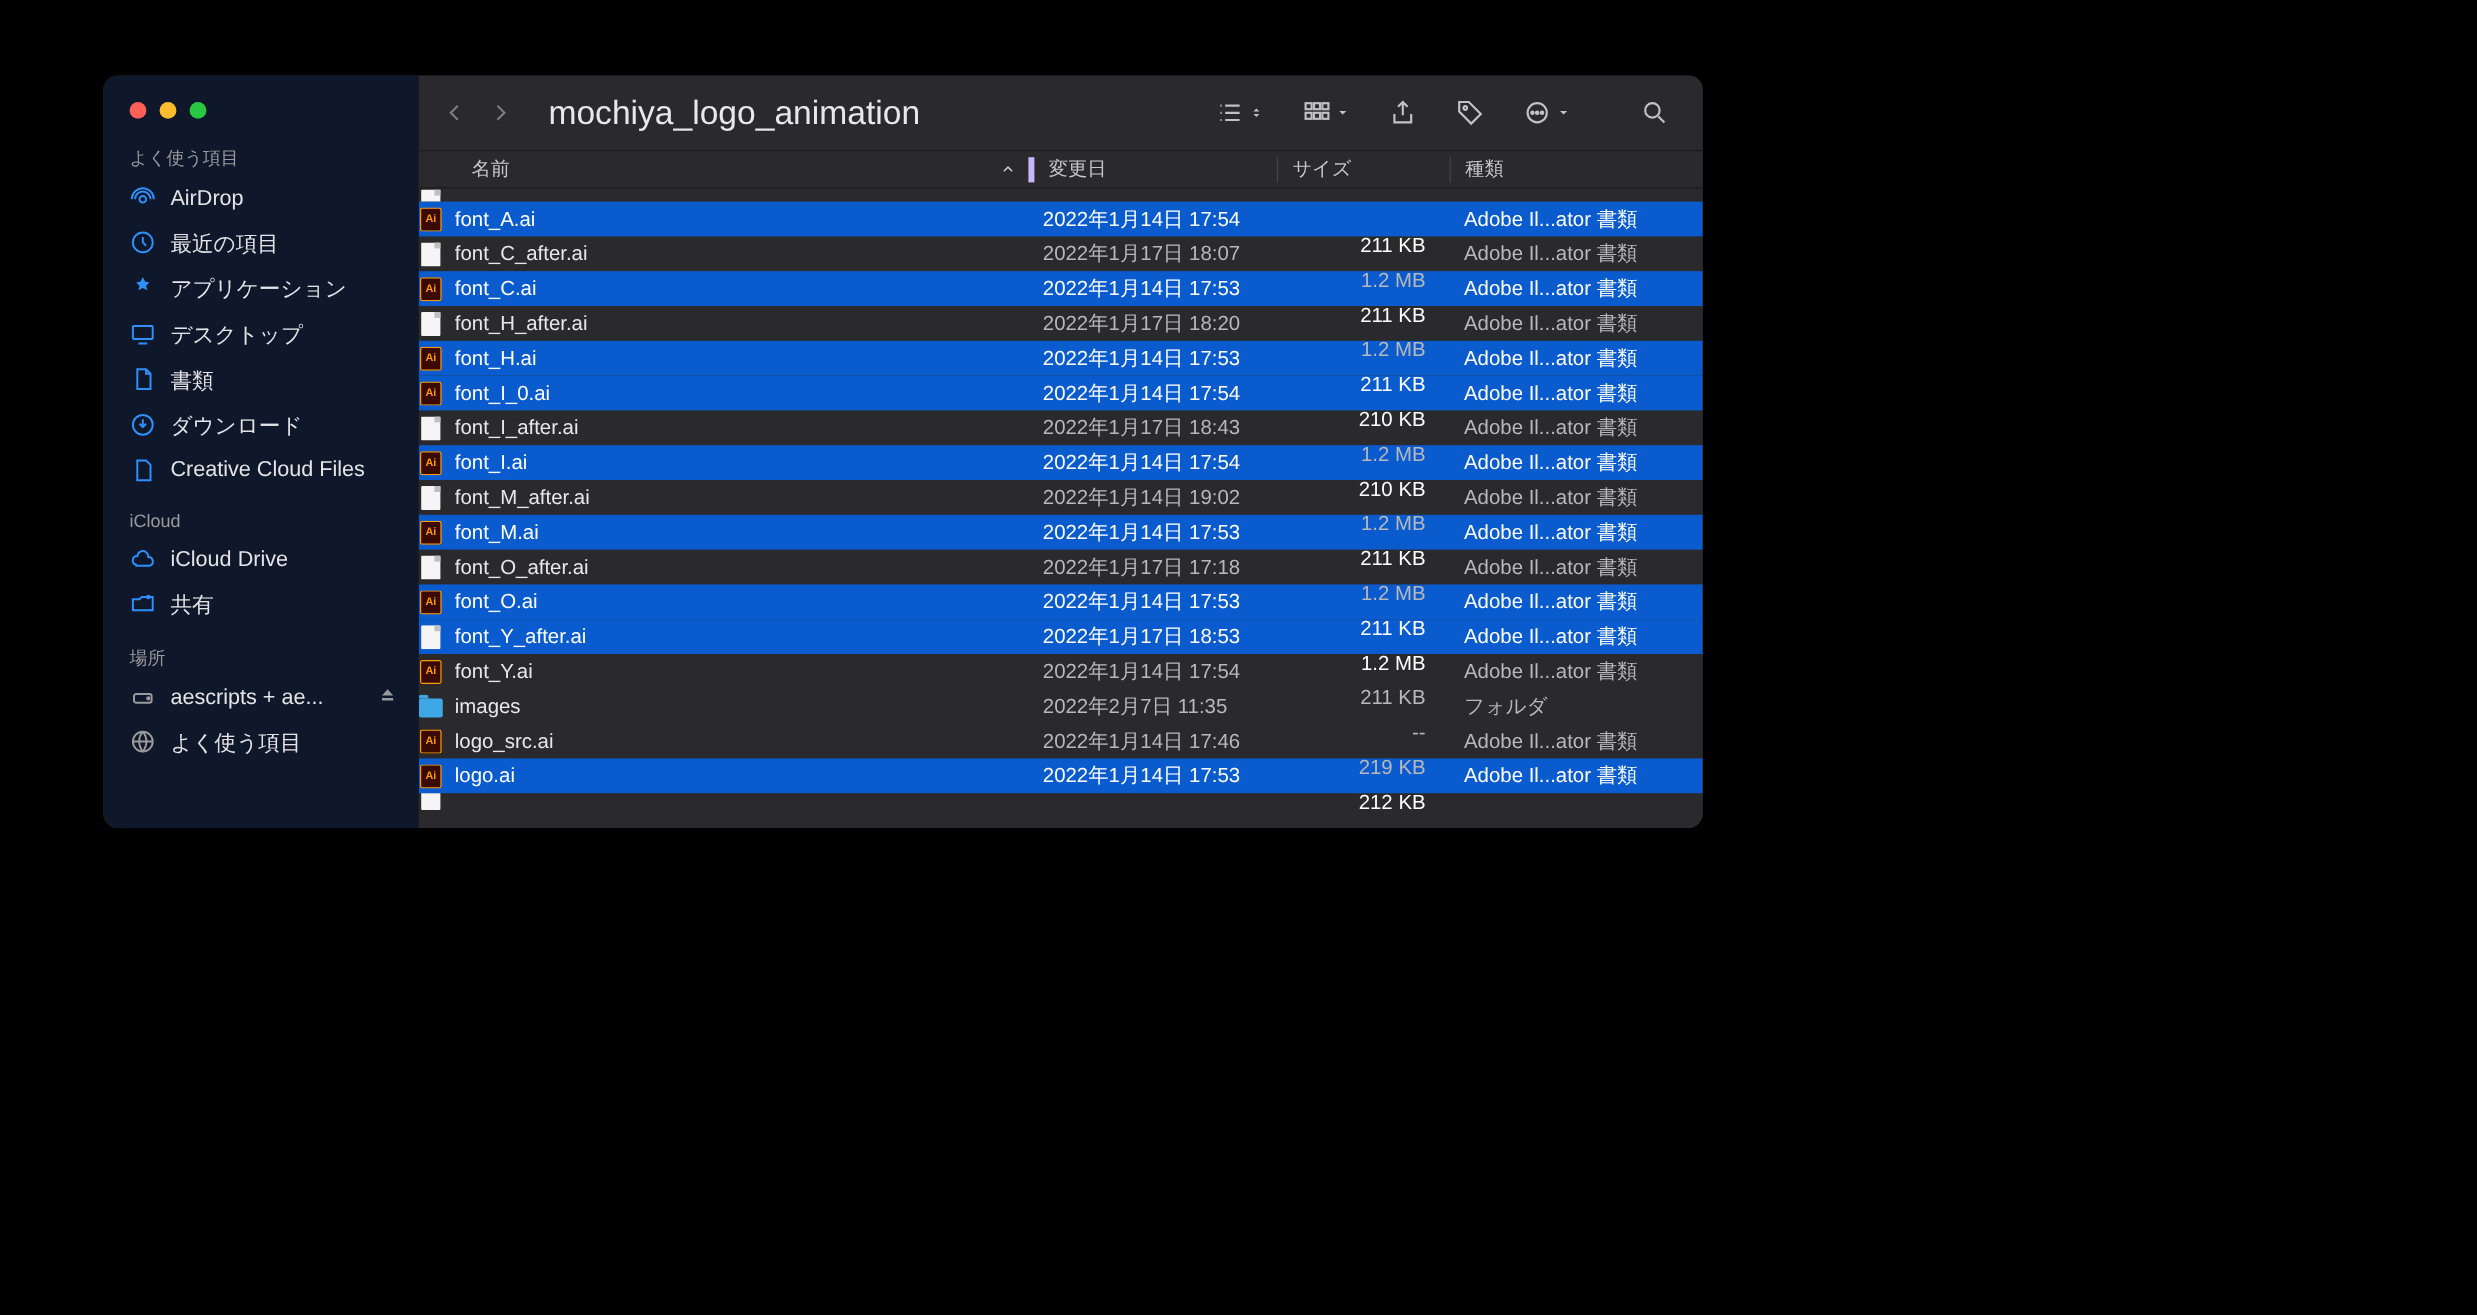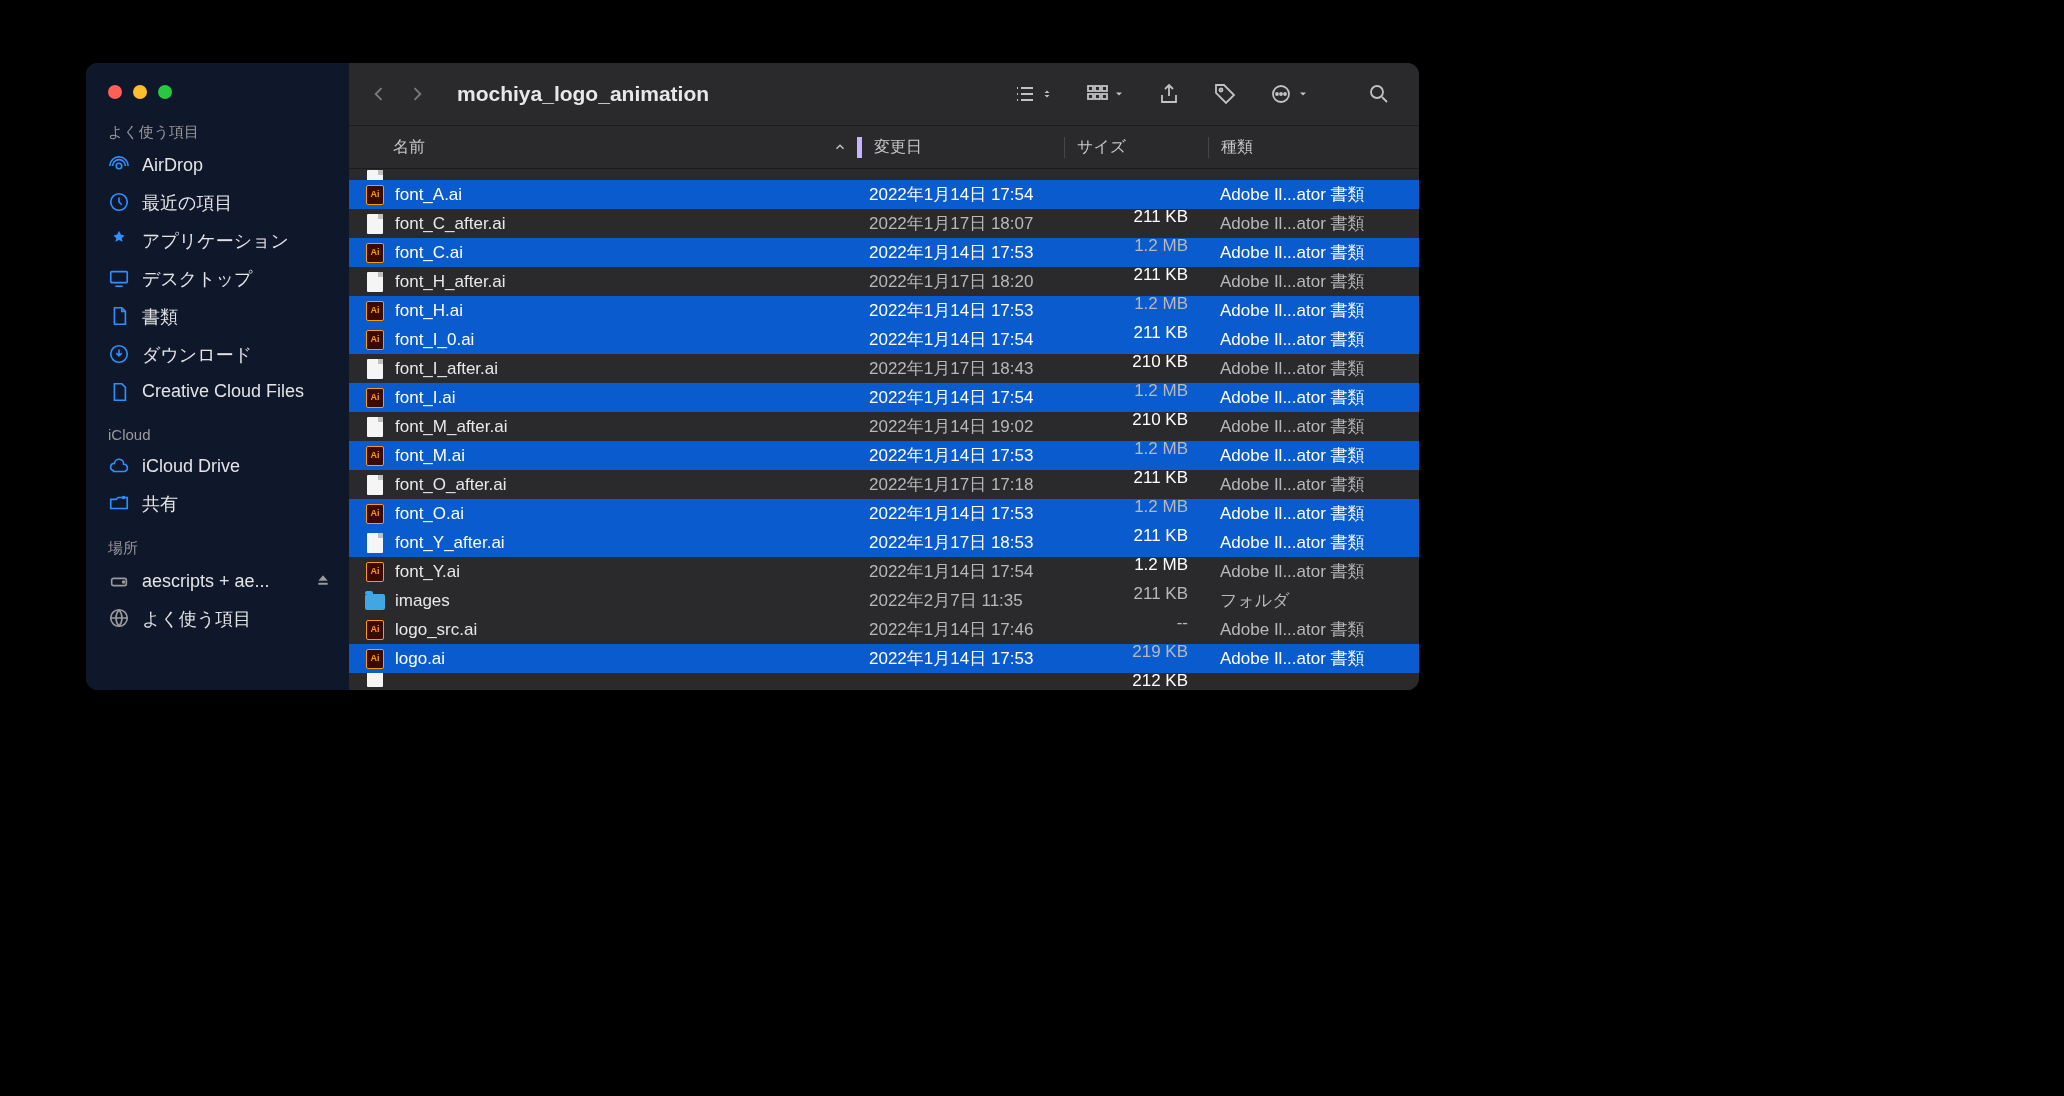--- a/index.html
+++ b/index.html
@@ -97,41 +97,41 @@
     display: flex;
     gap: 18px;
     padding: 0 14px 0 12px;
   }
   .nav-arrow {
     width: 20px;
     height: 20px;
     color: #7b7b7d;
   }
   .title {
-    font-size: 21px;
-    font-weight: 700;
+    font-size: 28px;
+    font-weight: 400;
     color: #e8e8e8;
     margin-left: 8px;
   }
   .toolbar-spacer { flex: 1; }
   .tbtn {
     color: #c2c2c4;
     display: flex;
     align-items: center;
     gap: 4px;
     padding: 0 10px;
   }
   .tbtn svg { width: 24px; height: 24px; }
   .tbtn.search { margin-left: 26px; }
   .tbtn-group { display: flex; align-items: center; gap: 12px; }
   
   .columns-header {
     display: flex;
     align-items: center;
-    height: 44px;
+    height: 32px;
     background: #2a2a2c;
     border-top: 1px solid #1c1c1e;
     border-bottom: 1px solid #1c1c1e;
     font-size: 16px;
     color: #c8c8ca;
   }
   .col-name { flex: 0 0 508px; padding-left: 44px; display: flex; align-items: center; justify-content: space-between; padding-right: 10px; }
   .col-date { flex: 0 0 207px; padding-left: 12px; border-left: 5px solid #c4b5fd; }
   .col-size { flex: 0 0 144px; padding-left: 12px; border-left: 1px solid #454547; }
   .col-kind { flex: 1; padding-left: 12px; border-left: 1px solid #454547; }
@@ -146,21 +146,20 @@
     align-items: center;
     height: 29px;
     font-size: 17px;
   }
   .row.selected { background: #0a5cce; }
   .row .c-name {
     flex: 0 0 508px;
     display: flex;
     align-items: flex-end;
     gap: 10px;
-    padding-left: 16px;
     overflow: hidden;
   }
   .row .c-name .file-icon {
     width: 20px;
     height: 20px;
     flex-shrink: 0;
     display: flex;
     align-items: center;
     justify-content: center;
   }

